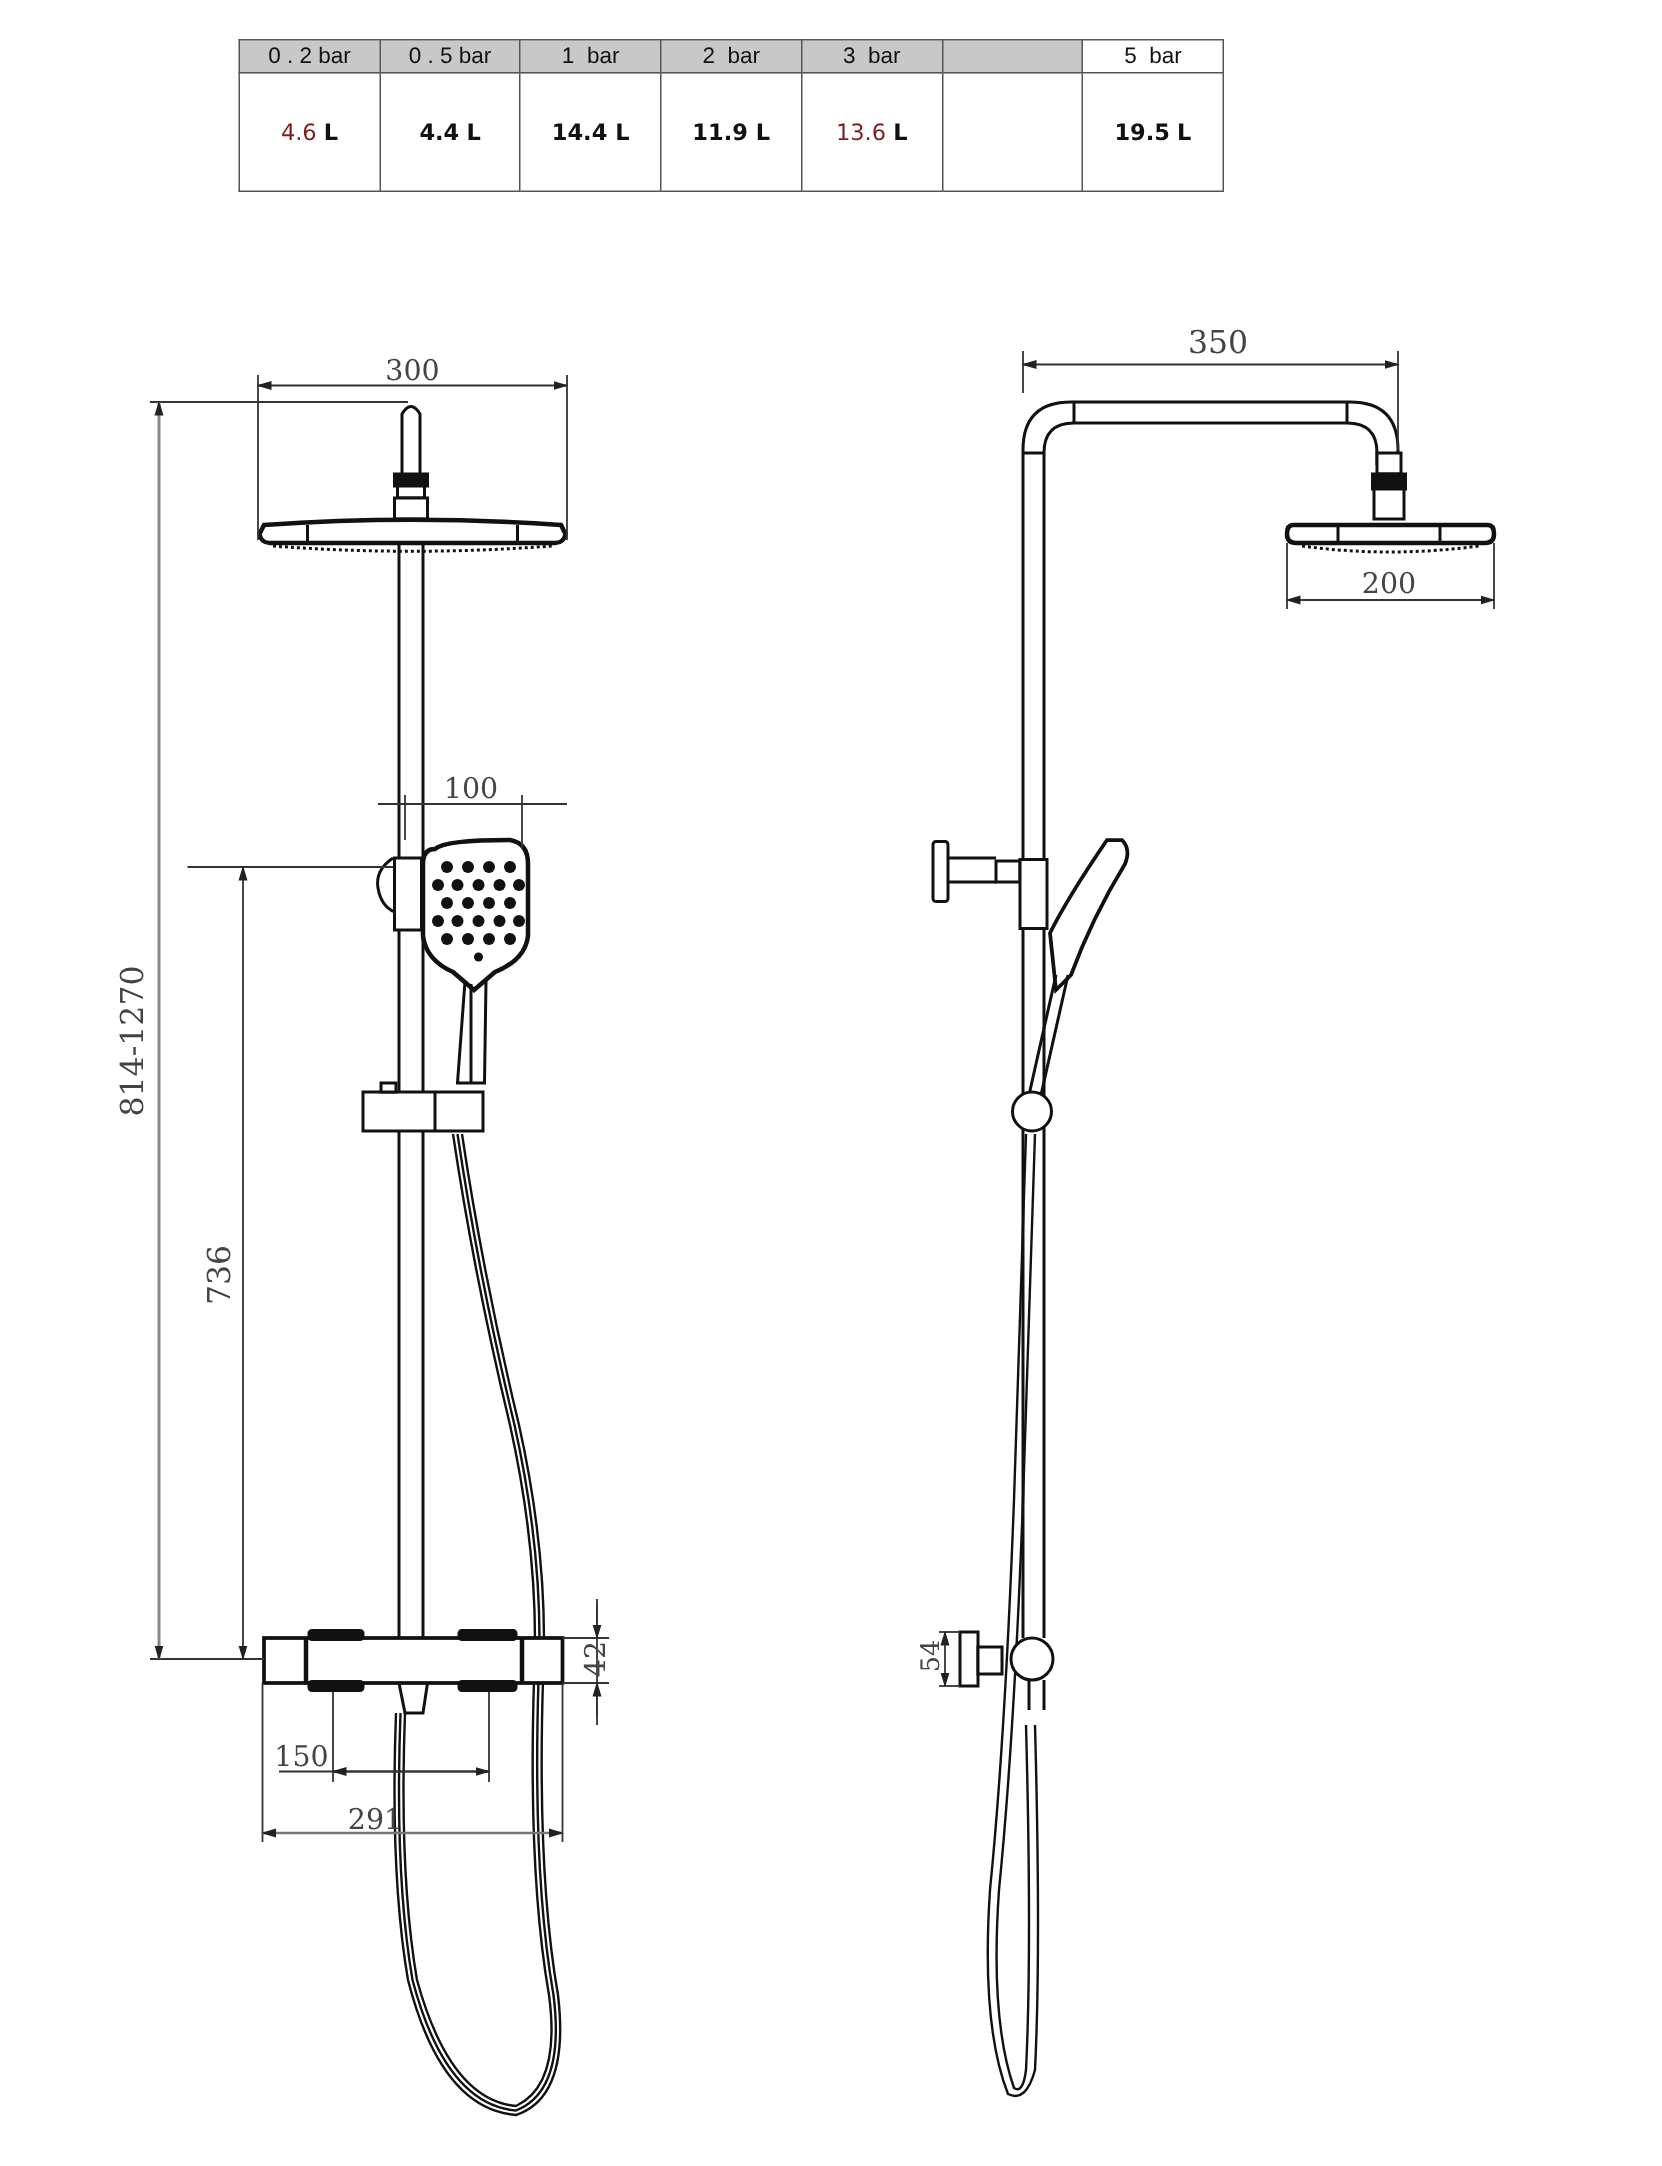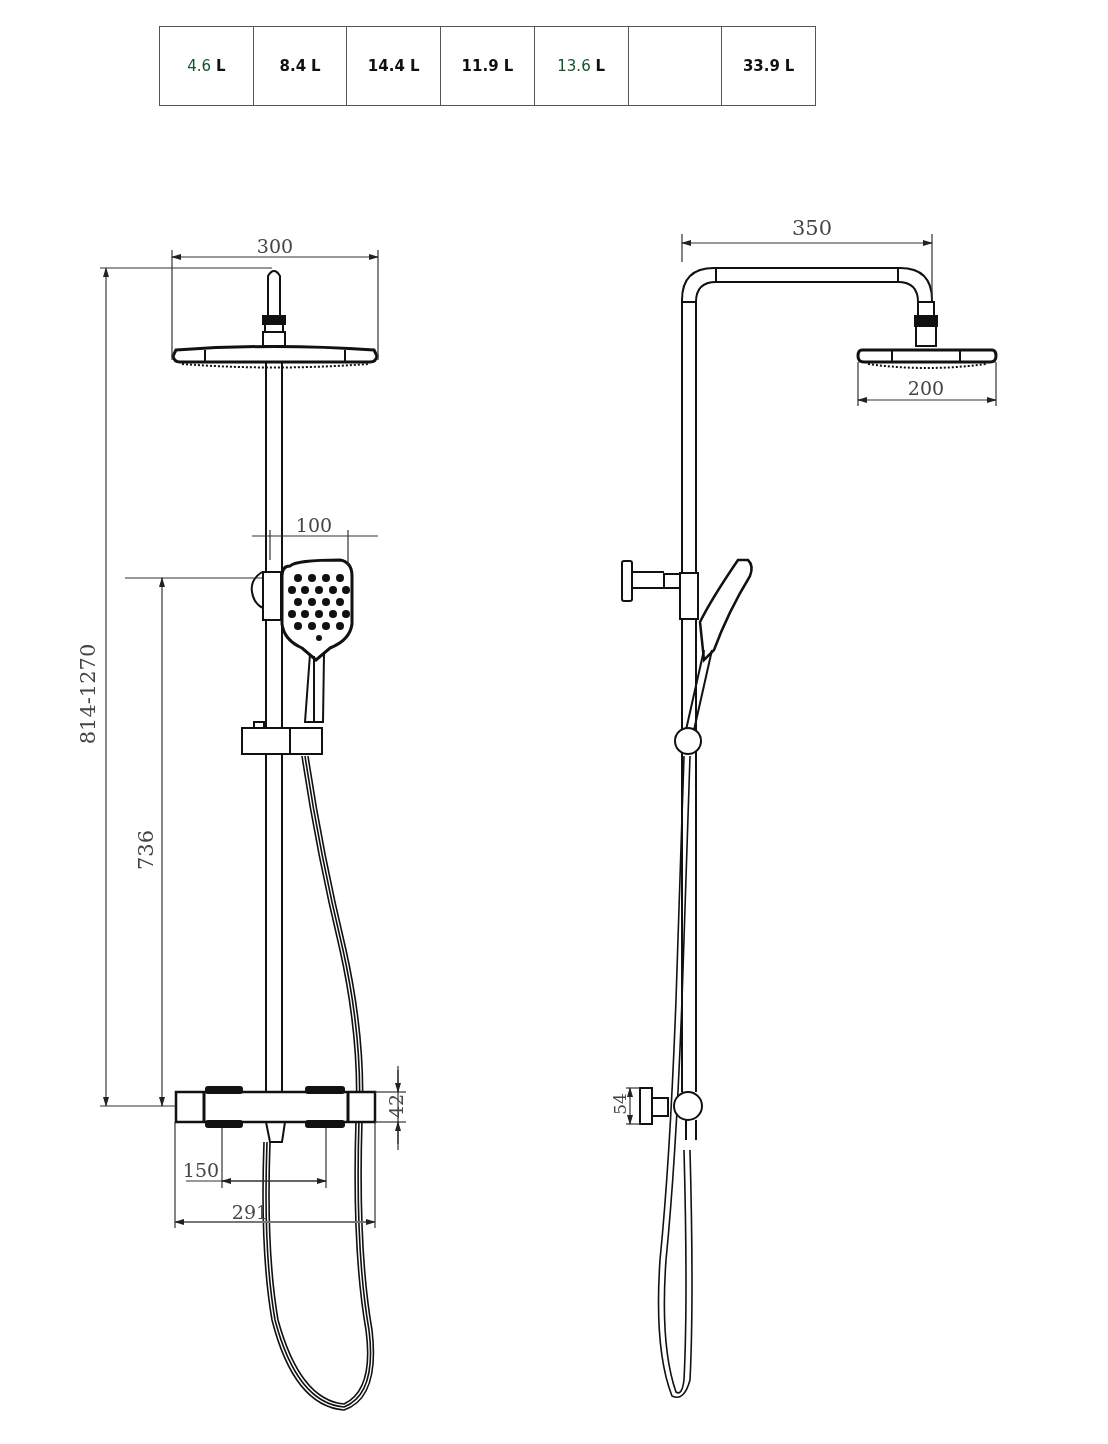--- a/index.html
+++ b/index.html
@@ -8,39 +8,48 @@
       position: absolute; left: 159px; top: 26px; width: 657px;
       border-collapse: collapse; table-layout: fixed;
     }
     .flow-table th, .flow-table td { border: 1px solid #555; padding: 0; text-align: center; }
     .flow-table th {
       background: #c8c8c8; height: 21px; font-weight: normal; font-size: 15px; color: #111;
       font-family: "Liberation Sans", sans-serif; white-space: pre;
     }
     .flow-table th.white { background: #ffffff; }
     .flow-table td { height: 78px; font-size: 15px; color: #111; font-family: "DejaVu Sans", sans-serif; }
-    .flow-table td .num-light { font-weight: normal; color: #14532d; }
+    .flow-table td .num-light { font-weight: normal; color: #7f1d1d; }
     .flow-table td .num-bold { font-weight: bold; }
     .flow-table td .unit { font-weight: bold; }
     svg.drawing { position: absolute; left: 0; top: 0; }
     .dim-text { font-family: "DejaVu Serif", serif; font-size: 19px; fill: #444; }
   </style>
 </head>
 <body>
 
 <table class="flow-table">
   <tbody>
+      <tr>
+    <th>0 . 2 bar</th>
+    <th>0 . 5 bar</th>
+    <th>1  bar</th>
+    <th>2  bar</th>
+    <th>3  bar</th>
+    <th></th>
+    <th class="white">5  bar</th>
+  </tr>
   <tr>
     <td><span class="num-light">4.6</span> <span class="unit">L</span></td>
-    <td><span class="num-bold">8.4</span> <span class="unit">L</span></td>
+    <td><span class="num-bold">4.4</span> <span class="unit">L</span></td>
     <td><span class="num-bold">14.4 </span> <span class="unit">L</span></td>
     <td><span class="num-bold">11.9 </span> <span class="unit">L</span></td>
     <td><span class="num-light">13.6</span> <span class="unit">L</span></td>
     <td></td>
-    <td><span class="num-bold">33.9</span> <span class="unit">L</span></td>
+    <td><span class="num-bold">19.5</span> <span class="unit">L</span></td>
   </tr>
 </tbody>
   </table>
 
 <svg class="drawing" width="1108" height="1444" viewBox="0 0 1108 1444">
   <defs>
     <marker id="arr" markerWidth="10" markerHeight="8" refX="9" refY="4" orient="auto-start-reverse" markerUnits="userSpaceOnUse">
       <path d="M0,1 L10,4 L0,7 z" fill="#222"></path>
     </marker>
   </defs>

